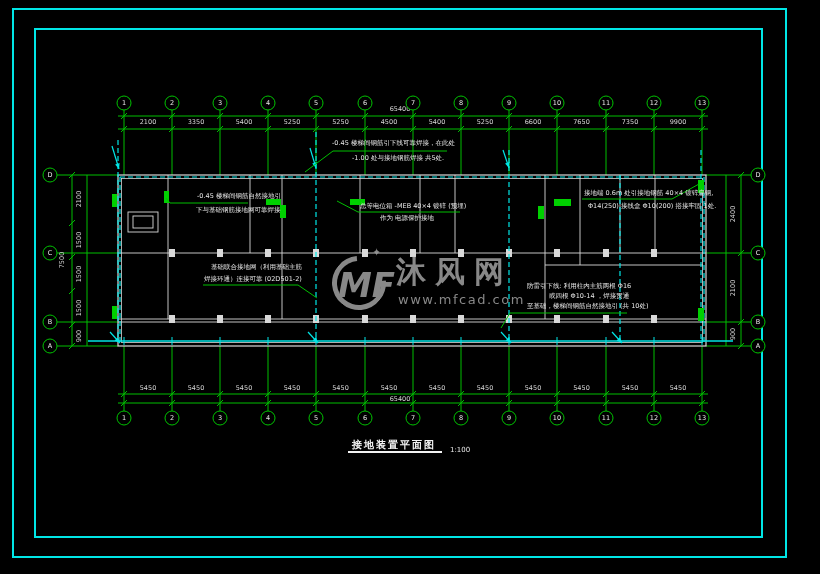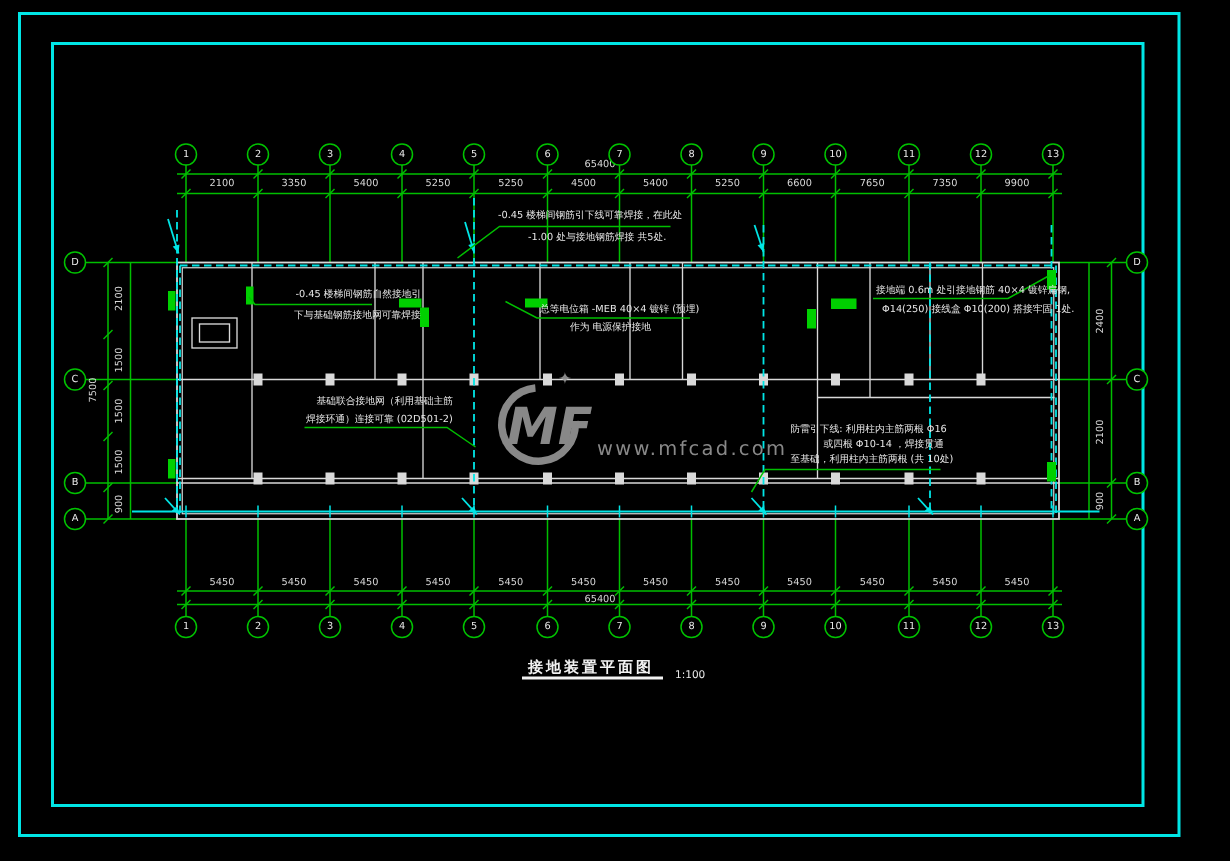--- a/index.html
+++ b/index.html
@@ -247,33 +247,34 @@
   <div class="t ann" style="left:196px;top:206px">下与基础钢筋接地网可靠焊接</div>
 
   <div class="t ann" style="left:360px;top:202px">总等电位箱 -MEB 40×4  镀锌 (预埋)</div>
   <div class="t ann" style="left:380px;top:214px">作为 电源保护接地</div>
 
   <div class="t ann" style="left:584px;top:189px">接地端 0.6m 处引接地钢筋  40×4 镀锌扁钢,</div>
   <div class="t ann" style="left:588px;top:202px">Φ14(250)  接线盒 Φ10(200)  搭接牢固 1处.</div>
 
   <div class="t ann" style="left:527px;top:282px">防雷引下线: 利用柱内主筋两根  Φ16</div>
   <div class="t ann" style="left:549px;top:292px">或四根 Φ10-14 ，焊接贯通</div>
-  <div class="t ann" style="left:527px;top:302px">至基础，利用柱内主筋两根  (共 10处)</div>
+  <div class="t ann" style="left:527px;top:302px">至基础，楼梯间钢筋自然接地引  (共 10处)</div>
 
   <div class="t ann" style="left:211px;top:263px">基础联合接地网（利用基础主筋</div>
   <div class="t ann" style="left:204px;top:275px">焊接环通）连接可靠  (02D501-2)</div>
 
   <div class="lbl tot" style="left:400px;top:109px">65400</div>
   <div class="lbl tot" style="left:400px;top:399px">65400</div>
   <div class="dimv t" style="left:62px;top:260px">7500</div>
 
   <div class="wm">
     <div class="wm-ring"></div>
     <div class="wm-mf t">MF</div>
     <div class="wm-star t">✦</div>
+    <div class="wm-name t">沐风网</div>
     <div class="wm-url t">www.mfcad.com</div>
   </div>
 
   <div class="lbl title" style="left:394px;top:445px">接地装置平面图</div>
   <div class="title-rule" style="left:348px;top:451px;width:94px"></div>
   <div class="t scale" style="left:450px;top:446px">1:100</div>
 <div class="lbl bub" style="left: 124px; top: 103px;">1</div>
     <div class="lbl bub" style="left: 124px; top: 418px;">1</div>
     <div class="lbl dim" style="left: 148px; top: 122px;">2100</div>
     <div class="lbl dim" style="left: 148px; top: 388px;">5450</div>

